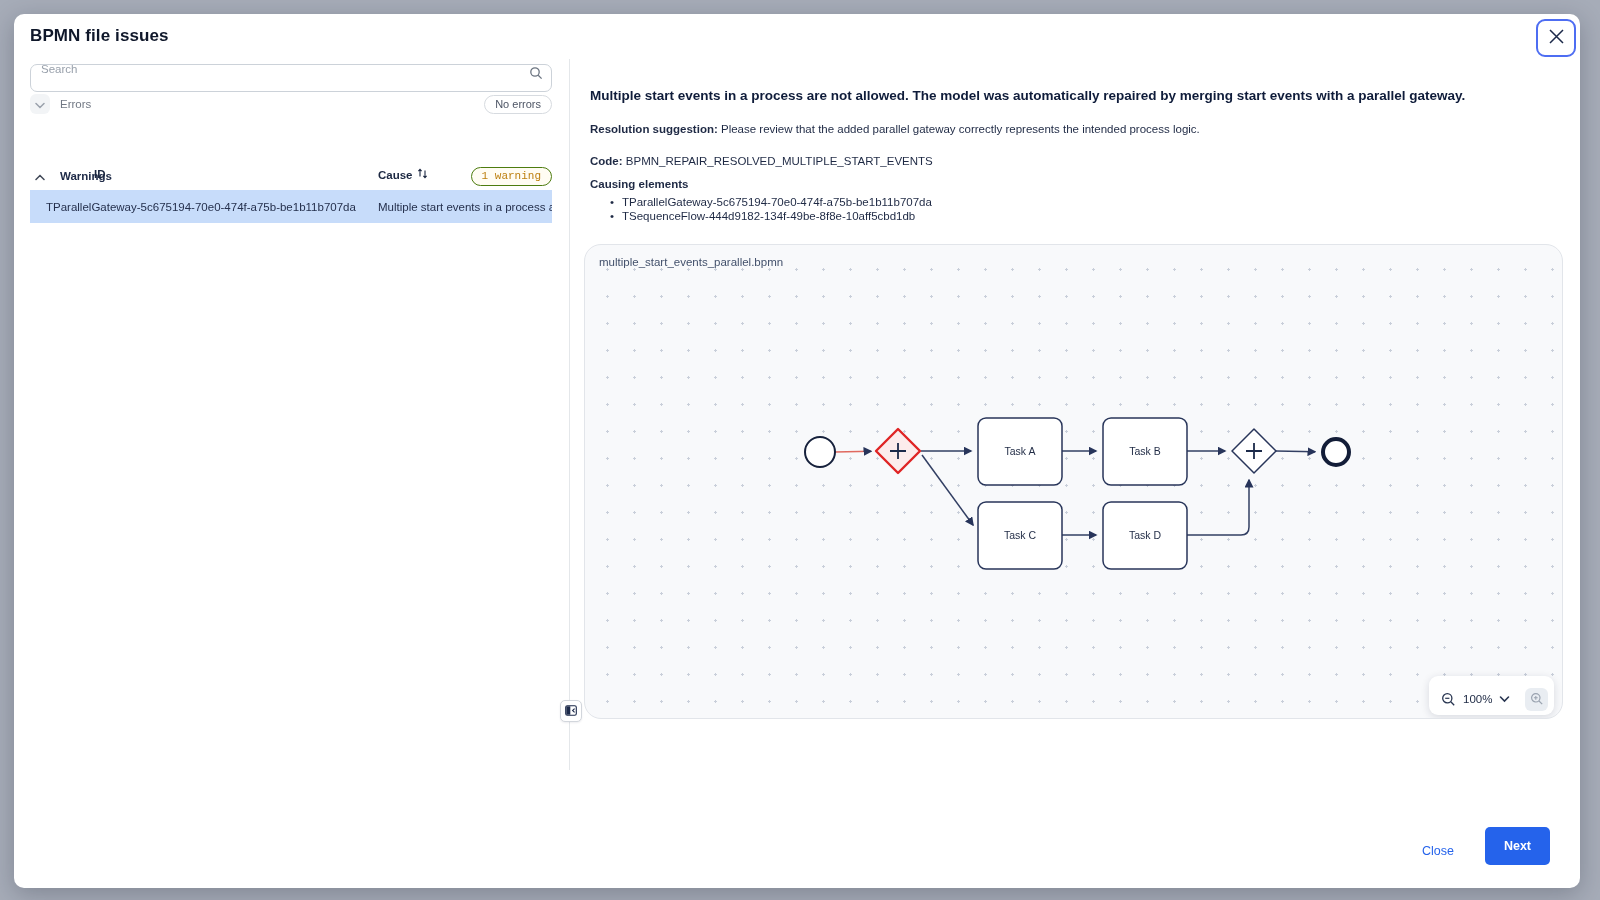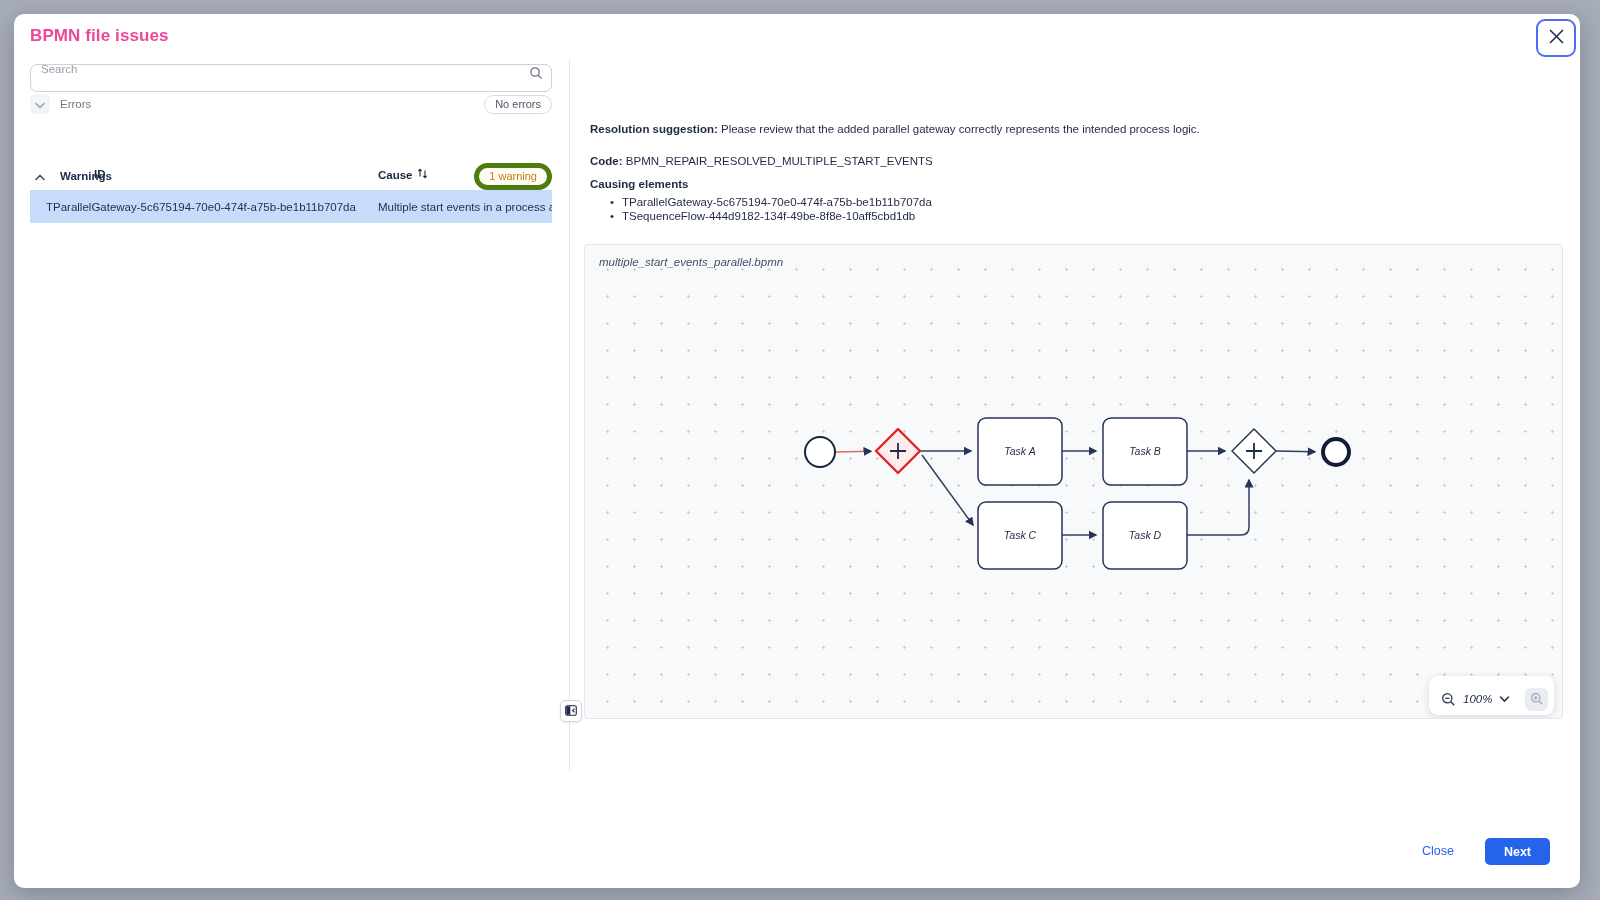--- a/index.html
+++ b/index.html
@@ -8,21 +8,21 @@
     background:#a6acb8;
     font-family:"Liberation Sans", sans-serif;
     -webkit-font-smoothing:antialiased;
   }
   .abs{position:absolute;}
   .modal{
     left:14px;top:14px;width:1566px;height:874px;
     background:#ffffff;border-radius:10px;
     box-shadow:0 6px 24px rgba(20,25,40,.25);
   }
-  .modal-title{left:16px;top:12px;font-size:17px;font-weight:700;color:#ec4899;letter-spacing:.1px;}
+  .modal-title{left:16px;top:12px;font-size:17px;font-weight:700;color:#0f172a;letter-spacing:.1px;}
   .close-btn{
     top:5px;right:4px;width:36px;height:34px;border-radius:9px;
     border:2px solid #4e6df2;background:#fff;display:flex;align-items:center;justify-content:center;cursor:pointer;
   }
   
   .left-panel{left:0;top:0;width:554px;height:874px;}
   .search-wrap{left:16px;top:45px;width:522px;height:28px;}
   .search-input{
     width:100%;height:100%;box-sizing:border-box;border:1px solid #ccd2d9;border-radius:7px;
     padding:0 30px 17px 10px;font-size:11.5px;color:#2a3550;outline:none;background:#fff;
@@ -33,21 +33,21 @@
   .divider{left:555px;top:45px;width:1px;height:711px;background:#e4e7ea;}
   .section-row{left:16px;width:522px;height:24px;display:flex;align-items:center;}
   .row-errors{top:78px;}
   .row-warnings{top:125px;margin-top:25px;}
   .chev-btn{width:20px;height:20px;border-radius:6px;background:#f2f4f6;display:flex;align-items:center;justify-content:center;cursor:pointer;}
   .chev-plain{width:20px;height:20px;display:flex;align-items:center;justify-content:center;cursor:pointer;}
   .section-label-muted{margin-left:10px;font-size:11.5px;color:#717884;}
   .section-label-strong{margin-left:10px;font-size:11.5px;font-weight:700;color:#202c49;}
   .badge{margin-left:auto;display:inline-flex;align-items:center;border-radius:999px;padding:3px 10px;font-size:11px;line-height:1;white-space:nowrap;}
   .badge-neutral{border:1px solid #d7dbe0;color:#4d5565;background:#fff;text-align:center;}
-  .badge-warning{border:5px solid #4d7c0f;color:#bd7f0e;background:#fffcf3;}
+  .badge-warning{border:1px solid #4d7c0f;color:#bd7f0e;background:#fffcf3;font-family:Liberation Mono, monospace;}
   .tbl-header{left:16px;top:150px;width:522px;height:24px;}
   .th{font-size:11.5px;font-weight:700;color:#1b2741;}
   .th-id{left:16px;top:4px;margin-left:48px;}
   .th-cause{left:348px;top:4px;display:flex;align-items:center;gap:4px;cursor:pointer;}
   .tbl-row{
     left:16px;top:176px;width:522px;height:33px;background:#c7dcfa;cursor:pointer;
     display:flex;align-items:center;overflow:hidden;
   }
   .cell{font-size:11.5px;color:#25304d;white-space:nowrap;overflow:hidden;}
   .cell-id{margin-left:16px;width:320px;flex:none;}
@@ -61,44 +61,43 @@
   .d-line{left:576px;font-size:11.5px;color:#1e2944;white-space:nowrap;}
   .d-resolution{top:109px;}
   .d-code{top:141px;}
   .d-causing{top:164px;font-weight:700;}
   .bold{font-weight:700;}
   .cause-list{left:596px;top:182px;margin:0;padding:0;list-style:none;}
   .cause-list li{font-size:11.5px;color:#1e2944;line-height:13.5px;padding-left:12px;position:relative;}
   .cause-list li::before{content:"•";position:absolute;left:0;top:0;color:#1e2944;}
   
   .canvas{
-    left:570px;top:230px;width:977px;height:473px;border:1px solid #e2e5ea;border-radius:4px;
+    left:570px;top:230px;width:977px;height:473px;border:1px solid #e2e5ea;border-radius:17px;
     background-color:#f8f9fb;
     background-image:radial-gradient(#c9cfda 1.05px, transparent 1.25px);
     background-size:27px 27px;background-position:9px 11px;
     overflow:hidden;
-    font-style:italic;
   }
   .canvas-filename{left:14px;top:11px;font-size:11.5px;color:#42506b;}
   .diagram-svg{left:0;top:0;}
   .zoom-pill{
     left:844px;top:431px;width:125px;height:39px;background:#fff;border-radius:9px;
     box-shadow:0 2px 8px rgba(20,30,60,.14);
     display:flex;align-items:center;padding:7px 6px 0 12px;box-sizing:border-box;gap:7px;
   }
   .zoom-level{font-size:11.5px;color:#1d2944;}
   .zoom-in-btn{
     margin-left:auto;width:23px;height:23px;border-radius:6px;background:#e9edf2;
     display:flex;align-items:center;justify-content:center;cursor:pointer;
   }
   .icon-btn{cursor:pointer;display:flex;align-items:center;justify-content:center;}
   
   .close-link{right:126px;bottom:23px;height:27px;line-height:27px;font-size:12.5px;color:#2563eb;cursor:pointer;}
   .next-btn{
-    right:30px;bottom:23px;height:27px;padding:6px 19px;border:none;border-radius:5px;
+    right:30px;bottom:23px;height:38px;padding:6px 19px;border:none;border-radius:5px;
     background:#2563eb;color:#fff;font-size:12.5px;font-weight:600;cursor:pointer;
     font-family:"Liberation Sans", sans-serif;
   }
 </style>
 </head>
 <body>
 
 <div class="abs modal">
 
   <div class="abs modal-title">BPMN file issues</div>
@@ -171,20 +170,21 @@
   <div class="abs collapse-btn">
     <span>
       <svg width="12" height="11" viewBox="0 0 12 11">
         <rect x="0.7" y="0.7" width="10.6" height="9.6" rx="1.6" stroke="#1c2a4a" stroke-width="1.1" fill="none"></rect>
         <rect x="1.3" y="1.3" width="4" height="8.4" fill="#1c2a4a"></rect>
         <path d="M9.6 3.6 L7.6 5.5 L9.6 7.4" stroke="#1c2a4a" stroke-width="1.1" fill="none"></path>
       </svg>
     </span>
   </div>
 
+  <div class="abs headline">Multiple start events in a process are not allowed. The model was automatically repaired by merging start events with a parallel gateway.</div>
 
   <div class="abs d-line d-resolution"><span class="bold">Resolution suggestion:</span><span> Please review that the added parallel gateway correctly represents the intended process logic.</span></div>
 
   <div class="abs d-line d-code"><span class="bold">Code:</span><span> BPMN_REPAIR_RESOLVED_MULTIPLE_START_EVENTS</span></div>
 
   <div class="abs d-line d-causing">Causing elements</div>
 
   <ul class="abs cause-list">
     <li>TParallelGateway-5c675194-70e0-474f-a75b-be1b11b707da</li>
     <li>TSequenceFlow-444d9182-134f-49be-8f8e-10aff5cbd1db</li>

